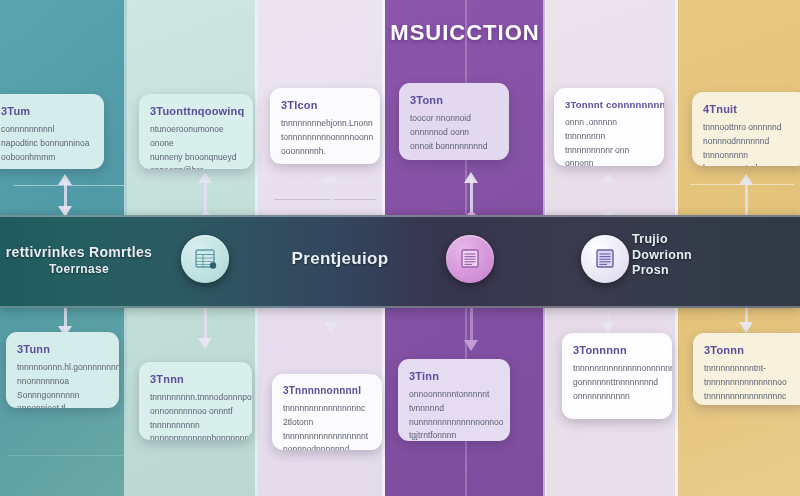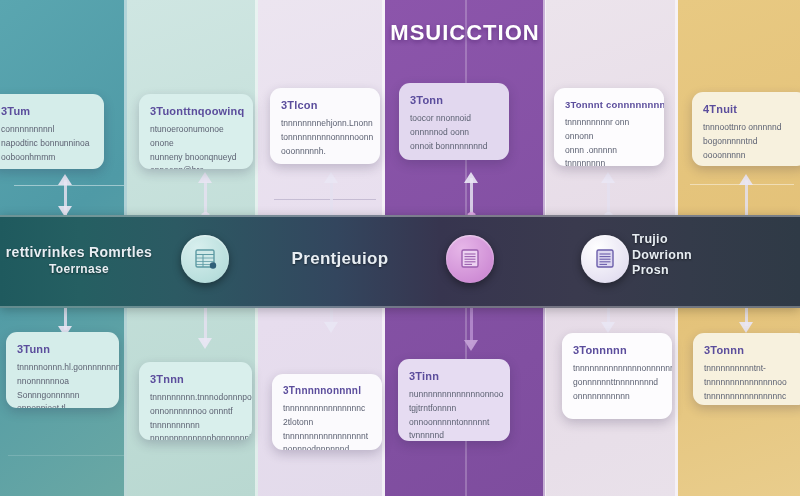--- a/index.html
+++ b/index.html
@@ -243,30 +243,31 @@
     <div class="card-body">
       <div>toocor nnonnoid</div>
       <div>onnnnnod oonn</div>
       <div>onnoit bonnnnnnnnd</div>
     </div>
   </div>
 
   <div class="card c-white2" style="left:554px;top:88px;width:110px;height:78px;">
     <div class="card-title" style="font-size:9.5px;">3Tonnnt connnnnnnnnl</div>
     <div class="card-body">
+      <div>onnn .onnnnn tnnnnnnnn</div>
       <div>tnnnnnnnnnr onn onnonn</div>
-      <div>onnn .onnnnn tnnnnnnnn</div>
 
     </div>
   </div>
 
   <div class="card c-cream" style="left:692px;top:92px;width:116px;height:74px;">
     <div class="card-title">4Tnuit</div>
     <div class="card-body">
       <div>tnnnoottnro onnnnnd</div>
+      <div>nonnnodnnnnnnd tnnnonnnnn</div>
       <div>bogonnnnntnd oooonnnnn</div>
     </div>
   </div>
 
   <div class="card c-mint" style="left:6px;top:332px;width:113px;height:76px;">
     <div class="card-title">3Tunn</div>
     <div class="card-body">
       <div>tnnnnnonnn.hl.gonnnnnnnnn</div>
       <div>nnonnnnnnoa Sonnngonnnnnn</div>
       <div>onnonnjoot tl</div>
@@ -287,22 +288,22 @@
     <div class="card-body">
       <div>tnnnnnnnnnnnnnnnnc 2tlotonn</div>
       <div>tnnnnnnnnnnnnnnnnnt nonnnodnnnnnnd</div>
 
     </div>
   </div>
 
   <div class="card c-lav2" style="left:398px;top:359px;width:112px;height:82px;">
     <div class="card-title">3Tinn</div>
     <div class="card-body">
+      <div>onnoonnnnntonnnnnt tvnnnnnd</div>
       <div>nunnnnnnnnnnnnnonnoo tgjtrntfonnnn</div>
-      <div>onnoonnnnntonnnnnt tvnnnnnd</div>
 
     </div>
   </div>
 
   <div class="card c-white2" style="left:562px;top:333px;width:110px;height:86px;">
     <div class="card-title">3Tonnnnn</div>
     <div class="card-body">
       <div>tnnnnnnnnnnnnnnonnnnnnnnnnnnd</div>
       <div>gonnnnnnttnnnnnnnnd onnnnnnnnnnn</div>
 

